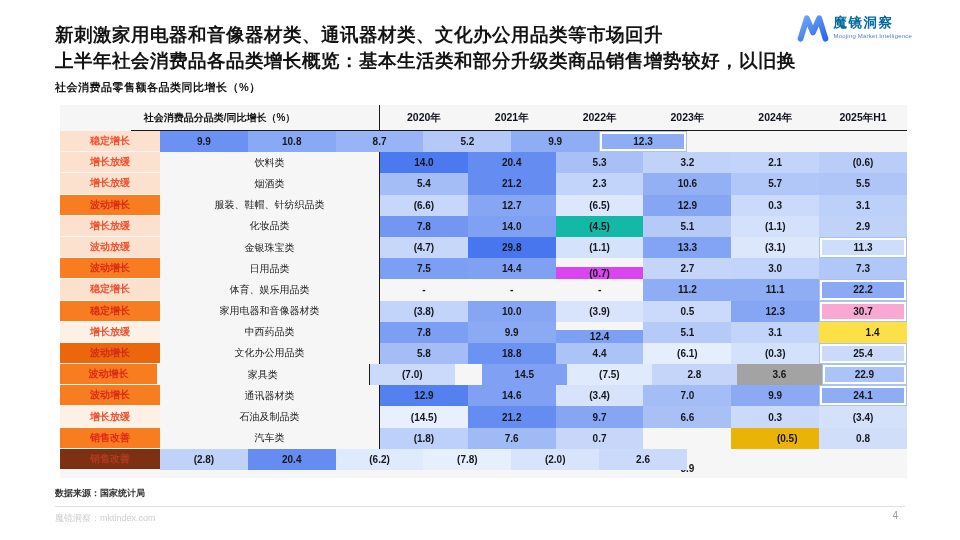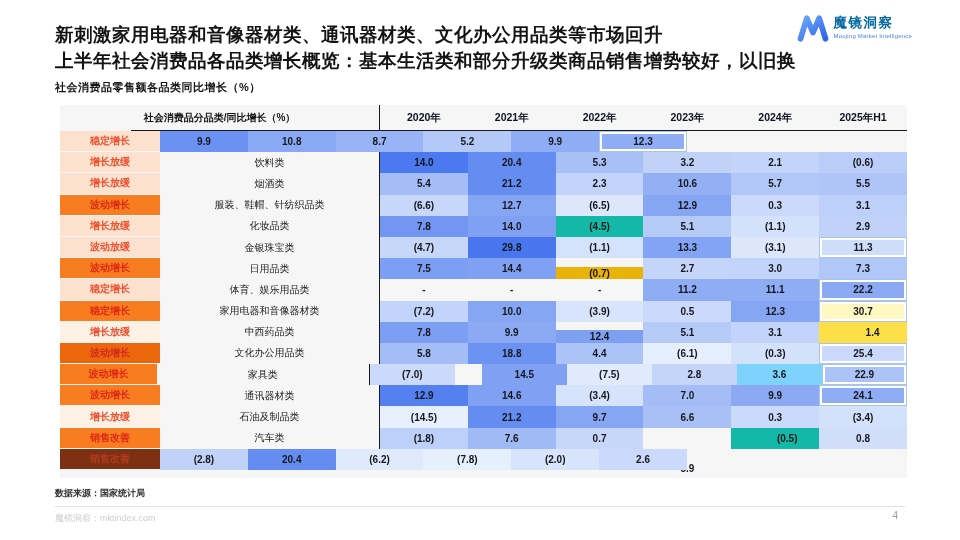--- a/index.html
+++ b/index.html
@@ -128,44 +128,44 @@
         <div class="cell" style="background: rgb(213, 226, 251);">(1.1)</div>
         <div class="cell" style="background: rgb(131, 163, 244);">13.3</div>
         <div class="cell" style="background: rgb(220, 231, 252);">(3.1)</div>
         <div class="cell hl" style="background: rgb(206, 221, 250);">11.3</div>
       </div>
       <div class="trow">
         <div class="tag" style="background: rgb(248, 125, 33); color: rgb(221, 43, 22);">波动增长</div>
         <div class="cat">日用品类</div>
         <div class="cell" style="background: rgb(124, 158, 243);">7.5</div>
         <div class="cell" style="background: rgb(128, 161, 243);">14.4</div>
-        <div class="cell" style="background: #eab308; margin-top: 9px;">(0.7)</div>
+        <div class="cell" style="background: #d946ef; margin-top: 9px;">(0.7)</div>
         <div class="cell" style="background: rgb(196, 213, 249);">2.7</div>
         <div class="cell" style="background: rgb(194, 212, 249);">3.0</div>
         <div class="cell" style="background: rgb(177, 199, 248);">7.3</div>
       </div>
       <div class="trow">
         <div class="tag" style="background: rgb(251, 225, 206); color: rgb(240, 81, 47);">稳定增长</div>
         <div class="cat">体育、娱乐用品类</div>
         <div class="cell" style="background: rgb(246, 246, 246);">-</div>
         <div class="cell" style="background: rgb(246, 246, 246);">-</div>
         <div class="cell" style="background: rgb(246, 246, 246);">-</div>
         <div class="cell" style="background: rgb(143, 173, 245);">11.2</div>
         <div class="cell" style="background: rgb(143, 173, 245);">11.1</div>
         <div class="cell hl" style="background: rgb(140, 170, 244);">22.2</div>
       </div>
       <div class="trow">
         <div class="tag" style="background: rgb(248, 125, 33); color: rgb(221, 43, 22);">稳定增长</div>
         <div class="cat">家用电器和音像器材类</div>
-        <div class="cell" style="background: rgb(194, 212, 249);">(7.2)</div>
+        <div class="cell" style="background: rgb(194, 212, 249);">(3.8)</div>
         <div class="cell" style="background: rgb(134, 166, 244);">10.0</div>
         <div class="cell" style="background: rgb(216, 228, 251);">(3.9)</div>
         <div class="cell" style="background: rgb(203, 218, 250);">0.5</div>
         <div class="cell" style="background: rgb(134, 166, 244);">12.3</div>
-        <div class="cell hl" style="background: #fef9c3;">30.7</div>
+        <div class="cell hl" style="background: #f9a8d4;">30.7</div>
       </div>
       <div class="trow">
         <div class="tag" style="background: rgb(253, 241, 230); color: rgb(240, 81, 47);">增长放缓</div>
         <div class="cat">中西药品类</div>
         <div class="cell" style="background: rgb(124, 158, 243);">7.8</div>
         <div class="cell" style="background: rgb(140, 170, 244);">9.9</div>
         <div class="cell" style="background: rgb(126, 160, 243); margin-top: 8px;">12.4</div>
         <div class="cell" style="background: rgb(182, 202, 248);">5.1</div>
         <div class="cell" style="background: rgb(194, 212, 249);">3.1</div>
         <div class="cell" style="background: #fde047; padding-left: 19px;">1.4</div>
@@ -180,21 +180,21 @@
         <div class="cell" style="background: rgb(211, 225, 251);">(0.3)</div>
         <div class="cell hl" style="background: rgb(203, 218, 250);">25.4</div>
       </div>
       <div class="trow">
         <div class="tag" style="background: rgb(248, 125, 33); color: rgb(221, 43, 22);">波动增长</div>
         <div class="cat">家具类</div>
         <div class="cell" style="background: rgb(203, 218, 250);">(7.0)</div>
         <div class="cell" style="background: rgb(128, 161, 243); margin-left: 27px;">14.5</div>
         <div class="cell" style="background: rgb(223, 234, 252);">(7.5)</div>
         <div class="cell" style="background: rgb(196, 213, 249);">2.8</div>
-        <div class="cell" style="background: #7dd3fc; text-align: right;">3.6</div>
+        <div class="cell" style="background: #a3a3a3; text-align: right;">3.6</div>
         <div class="cell hl" style="background: rgb(172, 195, 247);">22.9</div>
       </div>
       <div class="trow">
         <div class="tag" style="background: rgb(248, 125, 33); color: rgb(221, 43, 22);">波动增长</div>
         <div class="cat">通讯器材类</div>
         <div class="cell" style="background: rgb(85, 128, 240);">12.9</div>
         <div class="cell" style="background: rgb(128, 161, 243);">14.6</div>
         <div class="cell" style="background: rgb(215, 227, 251);">(3.4)</div>
         <div class="cell" style="background: rgb(165, 189, 247);">7.0</div>
         <div class="cell" style="background: rgb(140, 170, 244);">9.9</div>
@@ -210,21 +210,21 @@
         <div class="cell" style="background: rgb(203, 218, 250);">0.3</div>
         <div class="cell" style="background: rgb(211, 225, 251);">(3.4)</div>
       </div>
       <div class="trow">
         <div class="tag" style="background: rgb(248, 125, 33); color: rgb(221, 43, 22);">销售改善</div>
         <div class="cat">汽车类</div>
         <div class="cell" style="background: rgb(189, 208, 249);">(1.8)</div>
         <div class="cell" style="background: rgb(160, 186, 246);">7.6</div>
         <div class="cell" style="background: rgb(199, 215, 250);">0.7</div>
         <div class="cell" style="background: #ef4444; margin-top: 41px;">5.9</div>
-        <div class="cell" style="background: #14b8a6; padding-left: 24px;">(0.5)</div>
+        <div class="cell" style="background: #eab308; padding-left: 24px;">(0.5)</div>
         <div class="cell" style="background: rgb(208, 222, 250);">0.8</div>
       </div>
       <div class="trow">
         <div class="tag" style="background: rgb(126, 48, 19); color: rgb(178, 58, 30);">销售改善</div>
         <div class="cell" style="background: rgb(193, 210, 249);">(2.8)</div>
         <div class="cell" style="background: rgb(100, 140, 241);">20.4</div>
         <div class="cell" style="background: rgb(223, 234, 252);">(6.2)</div>
         <div class="cell" style="background: rgb(230, 239, 252);">(7.8)</div>
         <div class="cell" style="background: rgb(216, 228, 251);">(2.0)</div>
         <div class="cell" style="background: rgb(203, 218, 250);">2.6</div>

